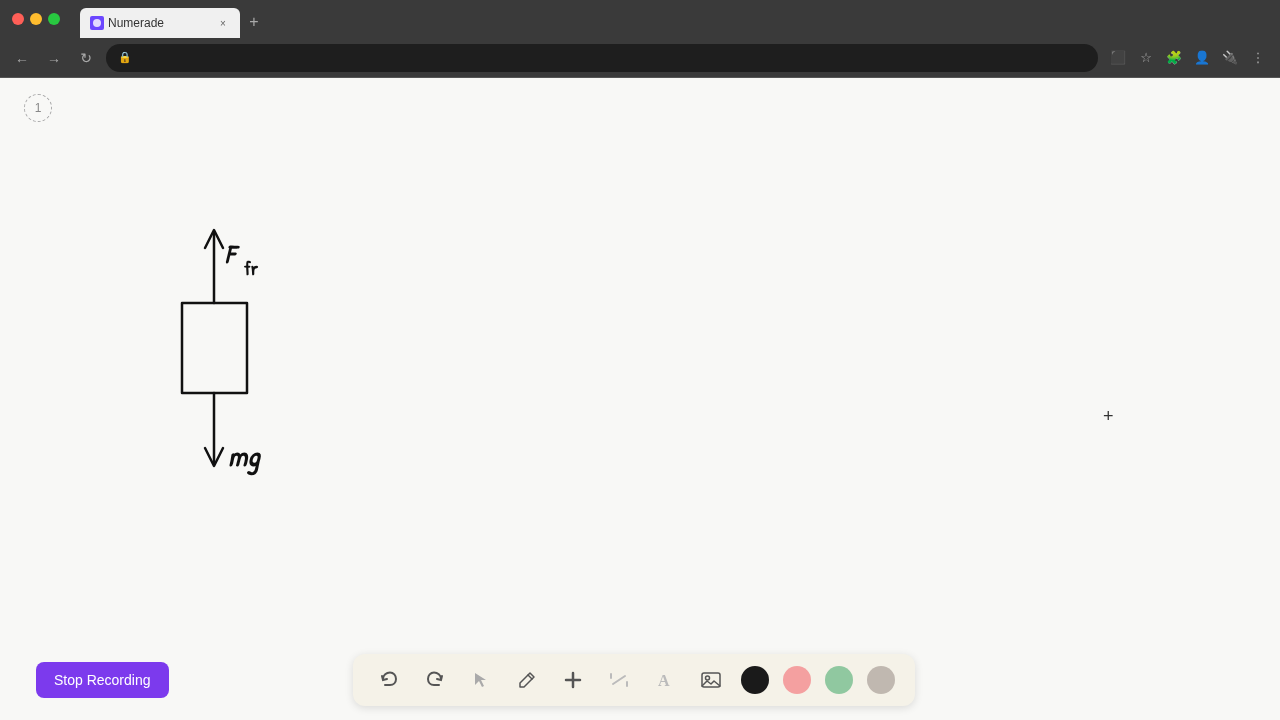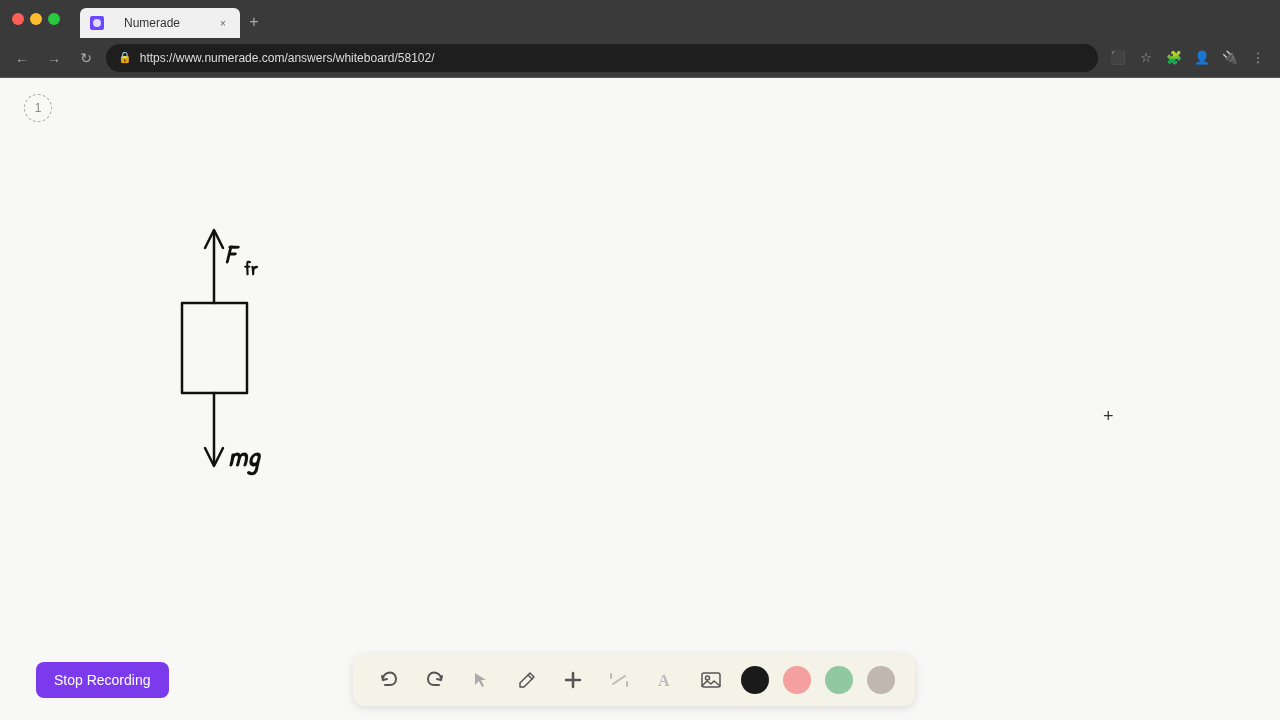--- a/index.html
+++ b/index.html
@@ -54,21 +54,21 @@
       height: 100%;
     }
 
     .tab {
       height: 30px;
       background: #f0f0f0;
       border-radius: 6px 6px 0 0;
       display: flex;
       align-items: center;
       padding: 0 10px;
-      gap: 20px;
+      gap: 4px;
       font-size: 12px;
       color: #333;
       min-width: 160px;
     }
 
     .tab-icon {
       width: 14px;
       height: 14px;
       background: #6c47ff;
       border-radius: 2px;
@@ -292,21 +292,20 @@
       <div class="new-tab-btn">+</div>
     </div>
   </div>
 
   <div class="nav-bar">
     <div class="nav-btn">←</div>
     <div class="nav-btn">→</div>
     <div class="nav-btn">↻</div>
     <div class="address-bar">
       <span class="lock-icon">🔒</span>
-      <span>https://www.numerade.com/answers/whiteboard/58102/</span>
     </div>
     <div class="nav-right-btns">
       <div class="nav-right-btn">⬛</div>
       <div class="nav-right-btn">☆</div>
       <div class="nav-right-btn">🧩</div>
       <div class="nav-right-btn">👤</div>
       <div class="nav-right-btn">🔌</div>
       <div class="nav-right-btn">⋮</div>
     </div>
   </div>

